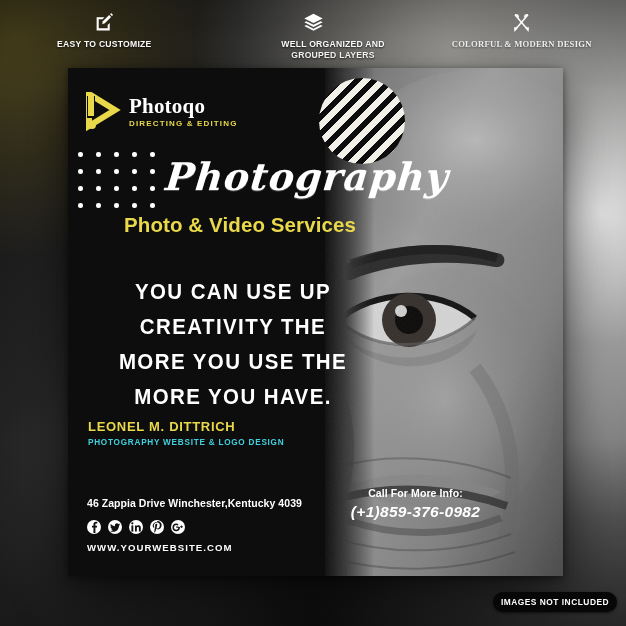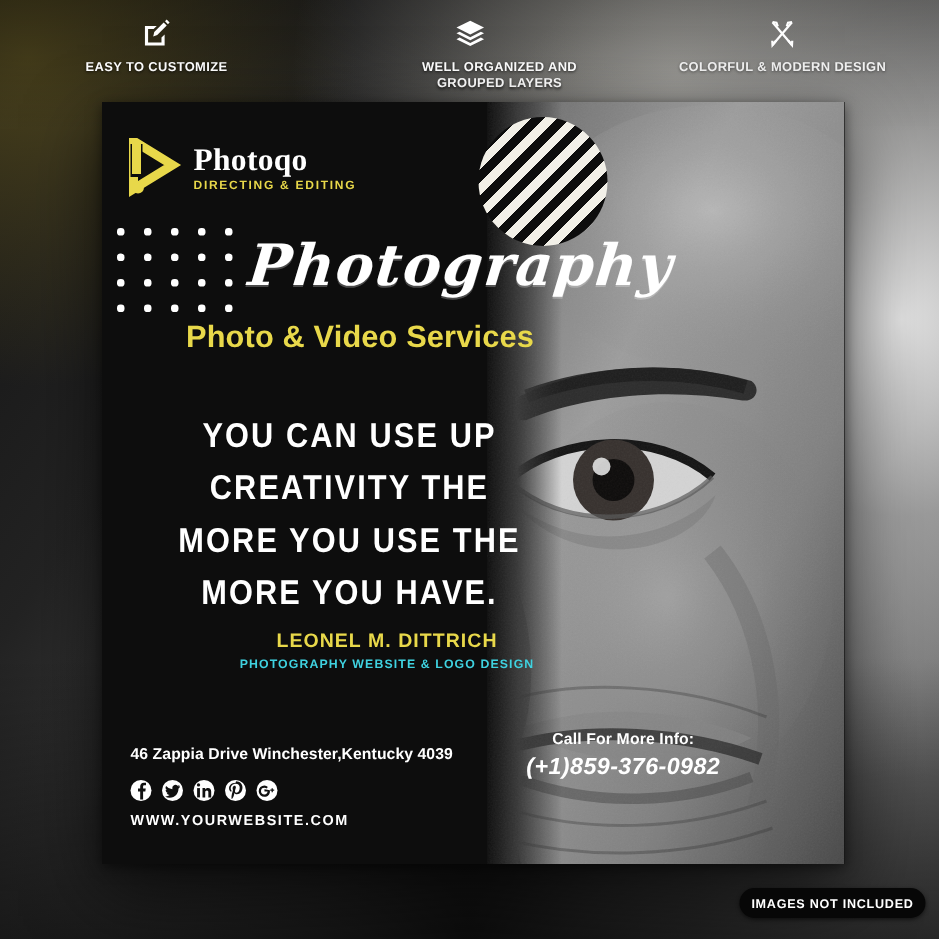--- a/index.html
+++ b/index.html
@@ -25,21 +25,21 @@
 
   
   .features{position:absolute;left:0;top:0;width:626px;height:64px;display:flex;}
   .feature{flex:1;display:flex;flex-direction:column;align-items:center;justify-content:flex-start;padding-top:11px;}
   .feature .ficon{height:22px;display:flex;align-items:center;justify-content:center;margin-bottom:6px;}
   .feature .flabel{
     color:#ffffff;font-size:8.6px;font-weight:bold;letter-spacing:.25px;
     text-align:center;line-height:11px;text-transform:uppercase;
     text-shadow:0 1px 2px rgba(0,0,0,.7);
   }
-  .feature.f3 .flabel{color:#f2f2f2;text-shadow:0 1px 2px rgba(0,0,0,.45);}
+  .feature.f3 .flabel{color:#f2f2f2;text-shadow:0 1px 2px rgba(0,0,0,.45);font-family:Liberation Serif, serif;}
 
   
   .poster{
     position:absolute;left:68px;top:68px;width:495px;height:508px;
     background:#0d0d0d;overflow:hidden;
     box-shadow:0 18px 46px rgba(0,0,0,.6), 0 2px 8px rgba(0,0,0,.5);
   }
 
   
   .photo{position:absolute;right:0;top:0;width:238px;height:100%;overflow:hidden;background:#1b1b1b;}
@@ -84,21 +84,21 @@
 
   
   .quote{position:absolute;left:20px;top:205px;width:290px;z-index:5;text-align:center;}
   .quote .qline{
     color:#ffffff;font-size:20.5px;font-weight:bold;letter-spacing:1.4px;
     line-height:35px;white-space:nowrap;
     transform:scaleY(1.12);transform-origin:center;
   }
 
   
-  .author{position:absolute;left:20px;top:351px;width:340px;text-align:center;z-index:5;}
+  .author{position:absolute;left:20px;top:351px;width:340px;text-align:left;z-index:5;}
   .author .aname{color:#e8d84a;font-size:13px;font-weight:bold;letter-spacing:.7px;}
   .author .arole{color:#3fd2e0;font-size:8.2px;font-weight:bold;letter-spacing:.75px;margin-top:4px;}
 
   
   .addr{position:absolute;left:19px;top:429px;color:#ffffff;font-size:10.5px;font-weight:bold;letter-spacing:.05px;z-index:5;}
   .socials{position:absolute;left:19px;top:452px;display:flex;z-index:5;}
   .socials .sico{
     width:14px;height:14px;border-radius:50%;background:#ffffff;margin-right:7px;
     display:flex;align-items:center;justify-content:center;
   }

